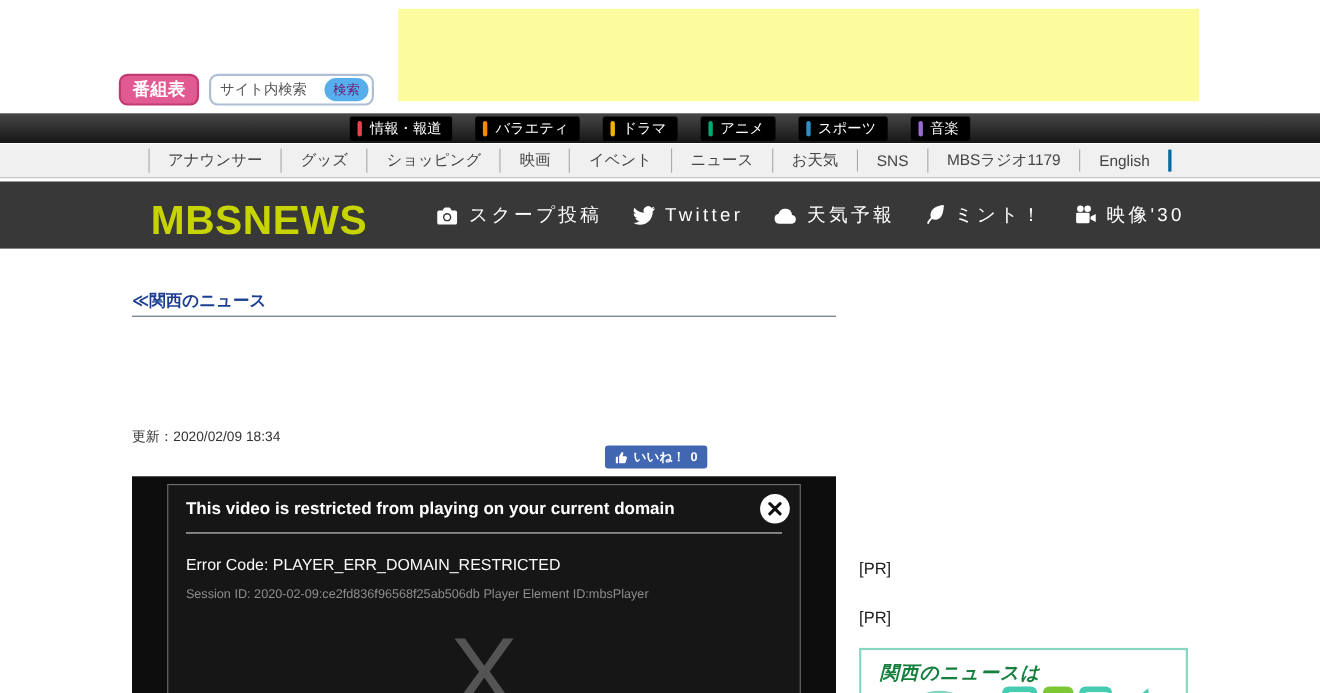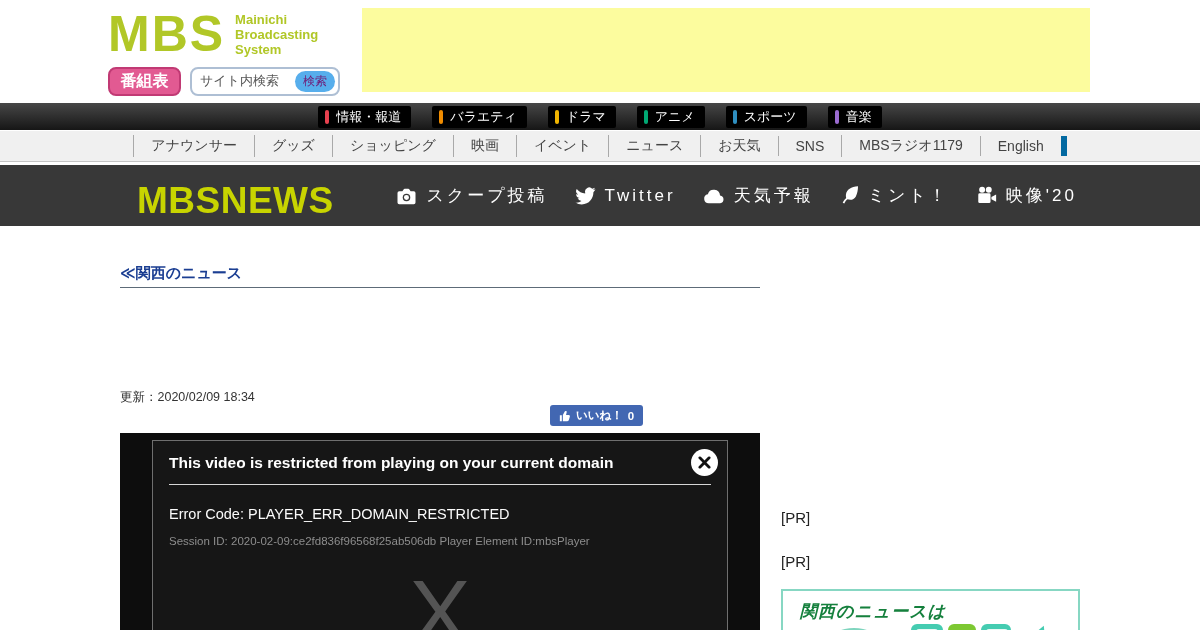--- a/index.html
+++ b/index.html
@@ -20,21 +20,21 @@
   .ad-banner { position:absolute; left:362px; top:8px; width:728px; height:84px; background:#fcfc9e; cursor:pointer; }
 
   
   .genre-nav { position:absolute; left:0; top:103px; width:1200px; height:27px; background:linear-gradient(#474747,#161616); display:flex; align-items:center; justify-content:center; gap:21px; }
   .genre-btn { display:flex; align-items:center; gap:7px; background:#000; height:22px; padding:0 10px 0 7px; border-radius:2px; color:#fff; font-size:13px; text-decoration:none; cursor:pointer; white-space:nowrap; }
   .genre-bar { width:4px; height:14px; border-radius:2px; }
 
   
   .site-nav { position:absolute; left:0; top:131px; width:1200px; height:31px; background:#f0f0f0; border-bottom:1px solid #c4c4c4; display:flex; align-items:center; justify-content:center; }
   .site-link { font-size:14px; color:#444; text-decoration:none; padding:2px 17px; border-left:1px solid #a9a9a9; cursor:pointer; white-space:nowrap; }
-  .site-link:last-child { border-right:6px solid #0369a1; }
+  .site-link:last-child { border-right:3px solid #0369a1; }
 
   
   .news-bar { position:absolute; left:0; top:165px; width:1200px; height:61px; background:#383838; }
   .news-logo { position:absolute; left:137px; top:15px; font-size:37px; font-weight:900; color:#c8d400; letter-spacing:0.5px; cursor:pointer; }
   .news-links { position:absolute; right:123px; top:0; height:61px; display:flex; align-items:center; gap:27px; }
   .news-link { display:flex; align-items:center; gap:9px; color:#fff; font-size:17px; letter-spacing:3px; text-decoration:none; cursor:pointer; white-space:nowrap; }
   .news-link svg { display:block; }
 
   
   .section-link { position:absolute; left:120px; top:264px; font-size:15px; font-weight:bold; color:#1b3e92; text-decoration:none; cursor:pointer; }
@@ -69,28 +69,20 @@
   .shape-tv2 { left:165px; top:0; width:28px; height:30px; border-radius:6px; background:#7dc832; }
   .shape-tv3 { left:198px; top:0; width:30px; height:30px; border-radius:6px; background:#45ccb1; }
   .shape-bird { left:236px; top:0; width:0; height:0; border-left:20px solid transparent; border-right:14px solid transparent; border-bottom:32px solid #45ccb1; transform:rotate(18deg); }
 </style>
 </head>
 <body>
 
 <div class="page">
 
   <header class="site-header">
-    <a class="logo">
-      <span class="logo-mbs">MBS</span>
-      <span class="logo-sub">
-        <span>Mainichi</span>
-        <span>Broadcasting</span>
-        <span>System</span>
-      </span>
-    </a>
     <a class="schedule-btn">番組表</a>
     <div class="search-box">
       <input class="search-input" type="text" placeholder="サイト内検索" style="">
       <button class="search-btn">検索</button>
     </div>
     <div class="ad-banner"></div>
   </header>
 
   <nav class="genre-nav">
     <a class="genre-btn">
@@ -162,21 +154,21 @@
           </svg>
         <span>ミント！</span>
       </a>
       <a class="news-link">
         <svg width="21" height="19" viewBox="0 0 24 21" fill="#fff">
             <circle cx="7" cy="4" r="3.4"></circle>
             <circle cx="14.6" cy="4" r="3.4"></circle>
             <rect x="2.6" y="8" width="14" height="11" rx="1.5"></rect>
             <path d="M17.6 12.2 23 9.4v8.2l-5.4-2.8z"></path>
           </svg>
-        <span>映像'20</span>
+        <span>映像'30</span>
       </a>
     </div>
   </div>
 
   <a class="section-link">≪関西のニュース</a>
   <div class="section-underline"></div>
   <div class="article-updated">更新：2020/02/09 18:34</div>
 
   <div class="social-row">
     <a class="like-btn">

